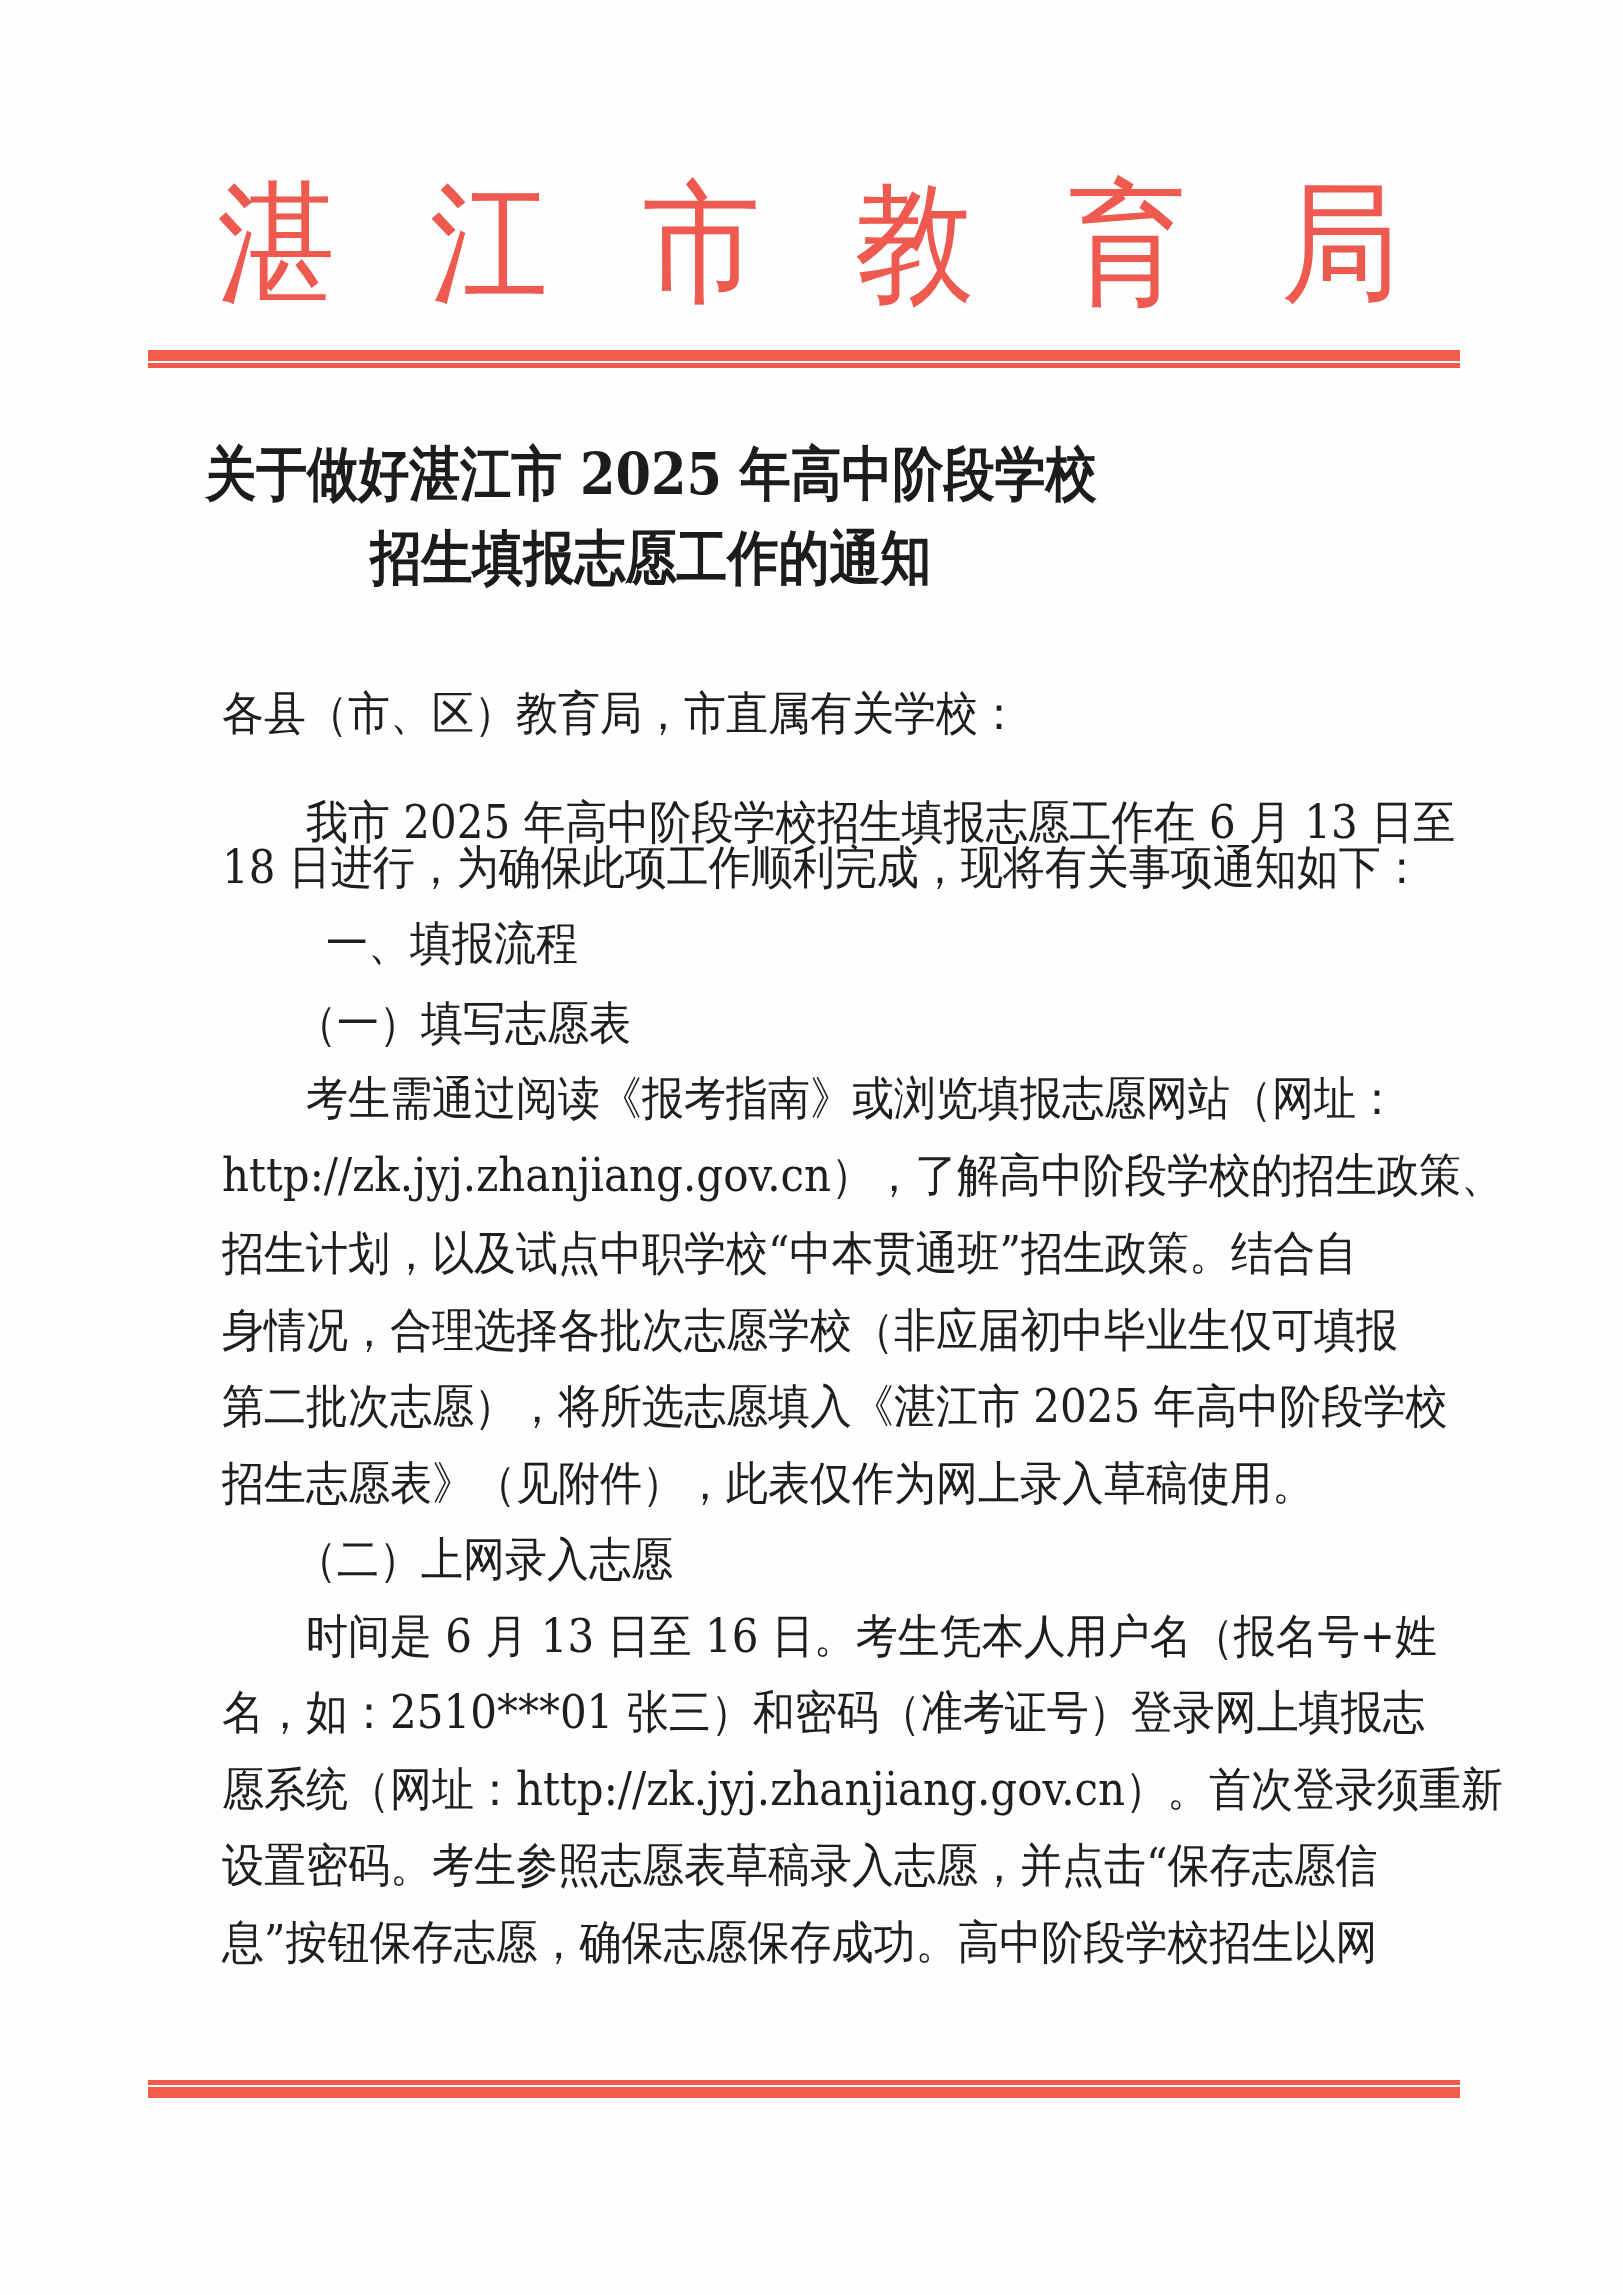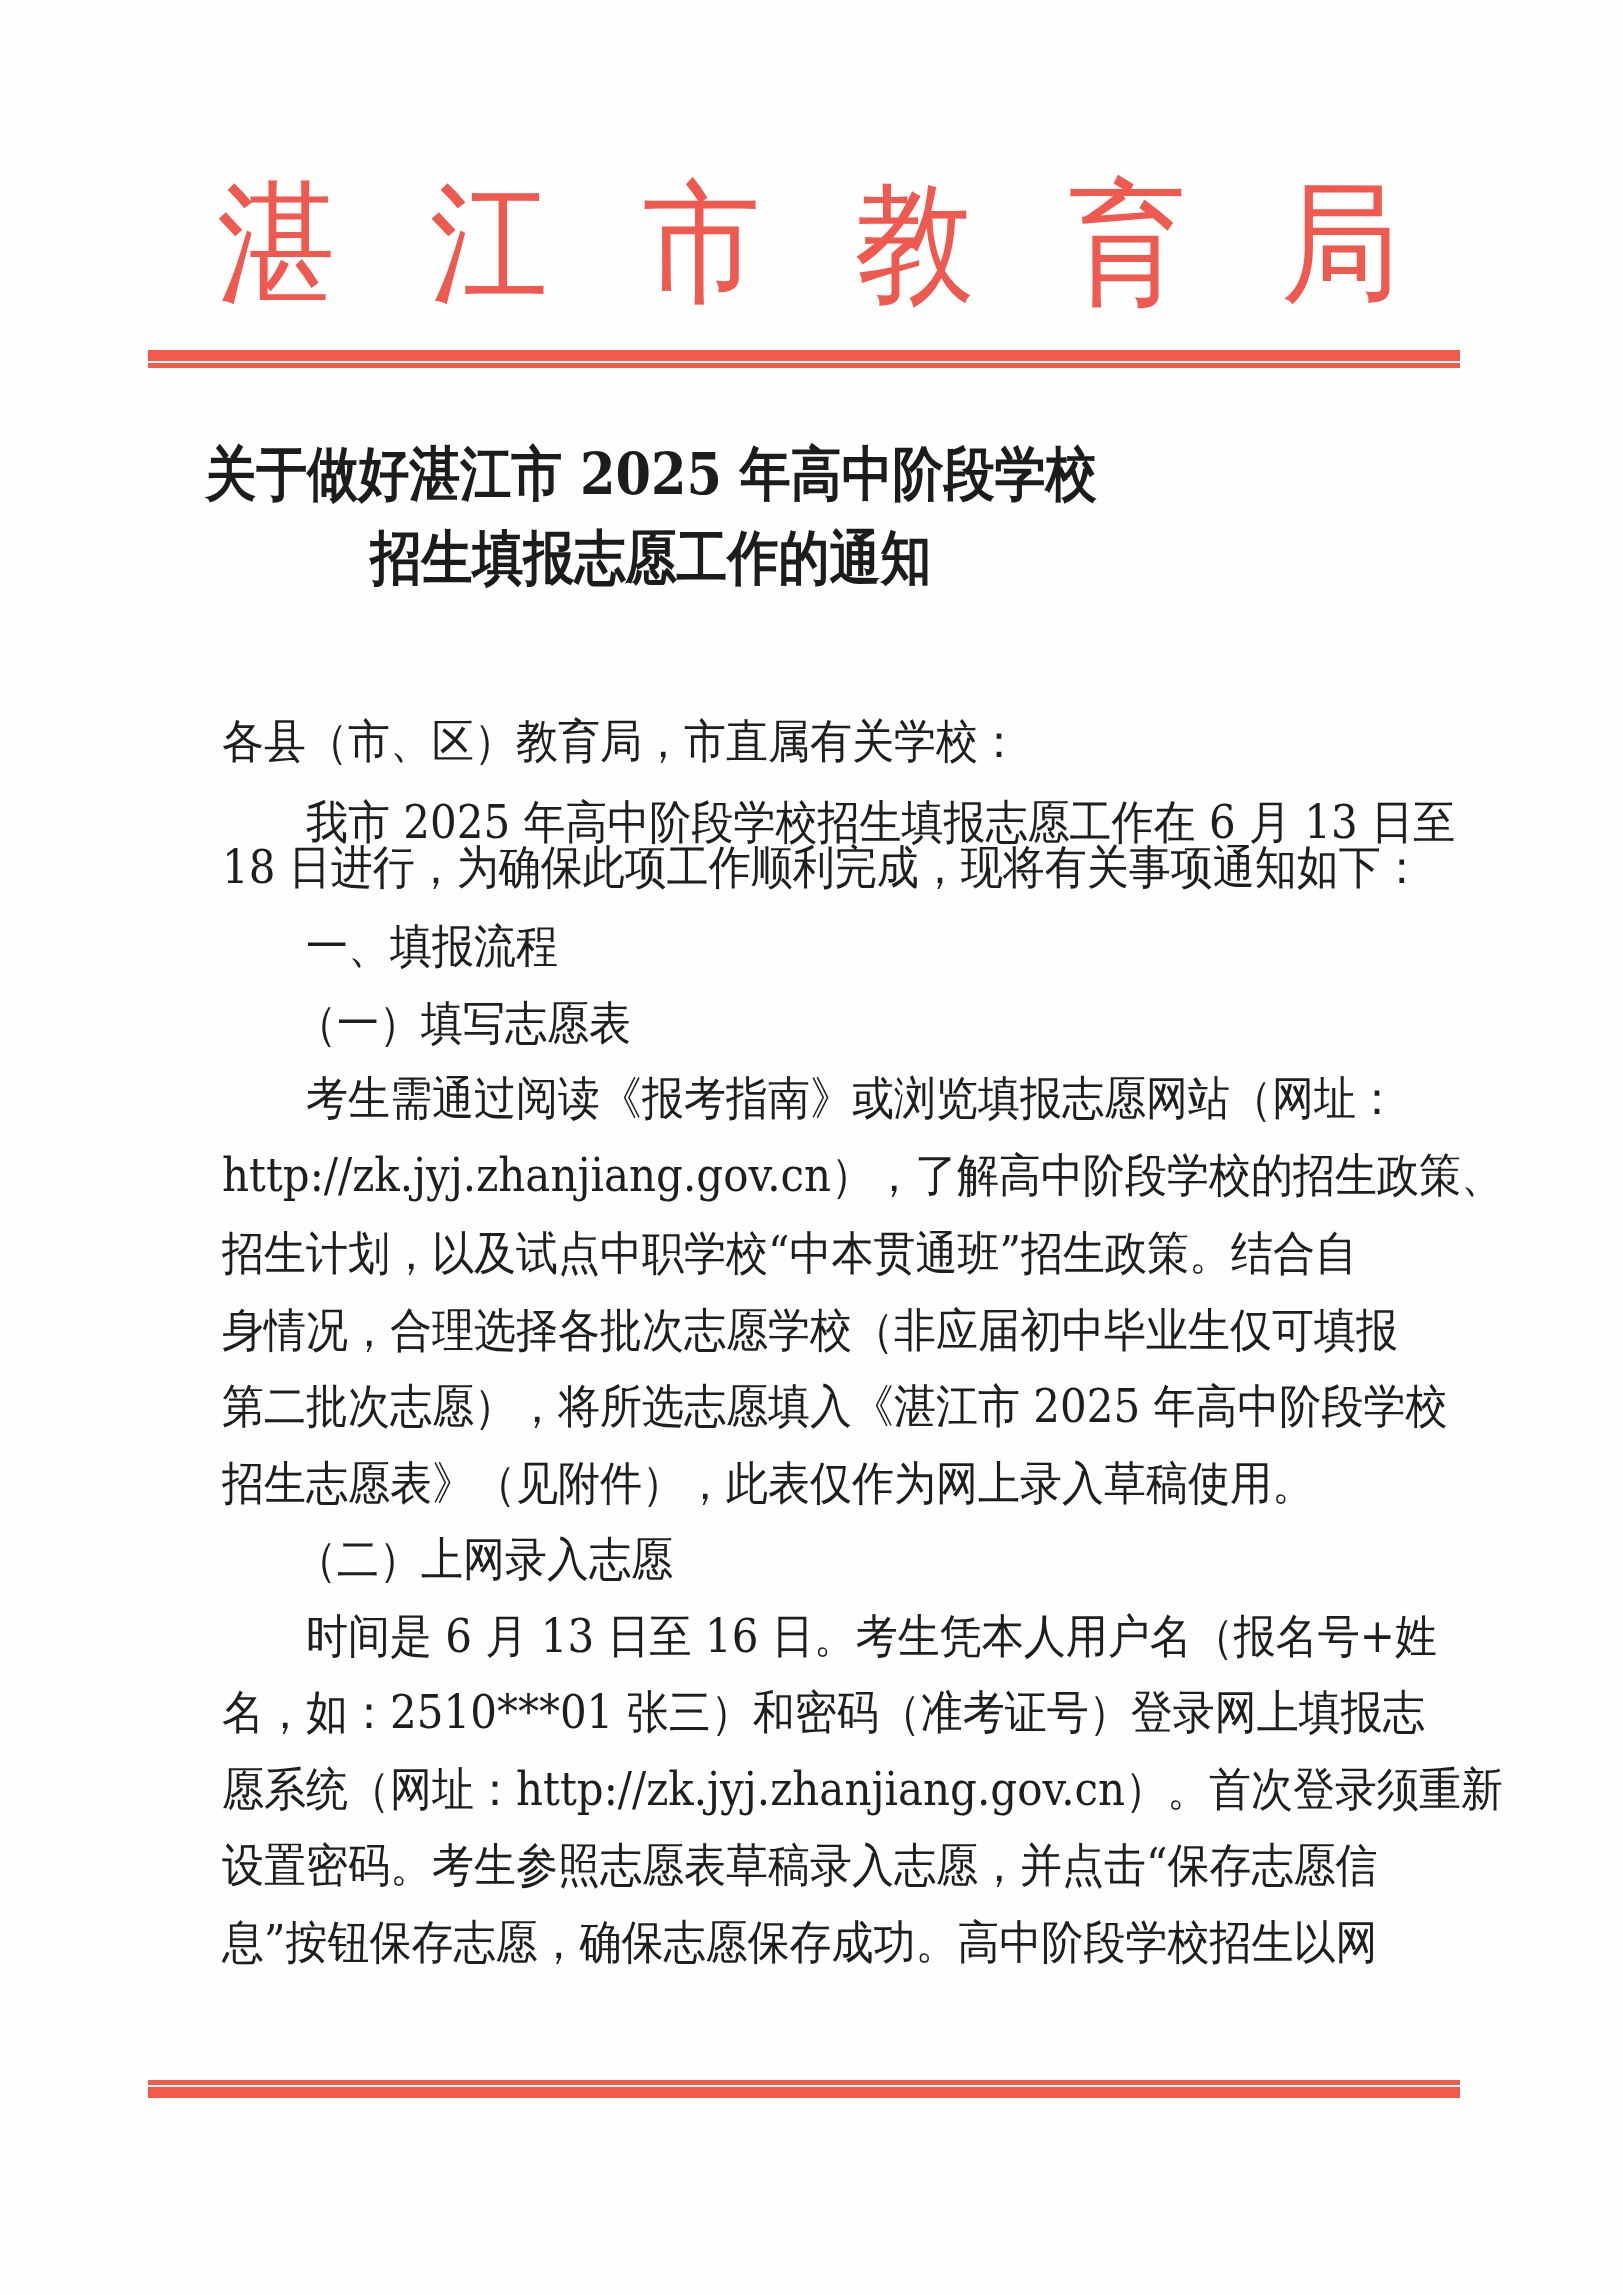--- a/index.html
+++ b/index.html
@@ -20,21 +20,21 @@
   }
   .title span { display: inline-block; transform: scaleY(1.15); }
   .line {
     position: absolute; left: 222px; width: 1195px;
     font-family: "DejaVu Serif", "Liberation Serif", serif;
     color: #1e1e1e; font-size: 42px; line-height: 1; white-space: nowrap;
   }
   .line span { display: inline-block; transform: scaleY(1.1); transform-origin: left center; }
   .justify { text-align: justify; text-align-last: justify; }
   .indent { left: 306px; width: 1111px; }
-  .h1 { font-family: Liberation Serif, serif; }
+  .h1 { font-family: Liberation Mono, monospace; margin-left: 20px; }
 </style>
 </head>
 <body>
 
 <div class="page">
 
   <div class="masthead">
     <span>湛</span>
     <span>江</span>
     <span>市</span>
@@ -42,21 +42,21 @@
     <span>育</span>
     <span>局</span>
   </div>
 
   <div class="rule" style="top:350px;height:10.5px;"></div>
   <div class="rule" style="top:363px;height:5.3px;"></div>
 
   <div class="title" style="top:448px;"><span>关于做好湛江市 2025 年高中阶段学校</span></div>
   <div class="title" style="top:532px;"><span>招生填报志愿工作的通知</span></div>
 
-  <div class="line" style="top:693px;margin-top:28px;"><span>各县（市、区）教育局，市直属有关学校：</span></div>
+  <div class="line" style="top:693px;"><span>各县（市、区）教育局，市直属有关学校：</span></div>
 
   <div class="line indent justify" style="top:802px;"><span>我市 2025 年高中阶段学校招生填报志愿工作在 6 月 13 日至</span></div>
   <div class="line justify" style="top:847px;"><span>18 日进行，为确保此项工作顺利完成，现将有关事项通知如下：</span></div>
 
   <div class="line indent h1" style="top:926px;"><span>一、填报流程</span></div>
 
   <div class="line indent" style="top:1003px;left:295px;"><span>（一）填写志愿表</span></div>
 
   <div class="line indent justify" style="top:1078px;"><span>考生需通过阅读《报考指南》或浏览填报志愿网站（网址：</span></div>
   <div class="line justify" style="top:1155px;"><span>http://zk.jyj.zhanjiang.gov.cn），了解高中阶段学校的招生政策、</span></div>

